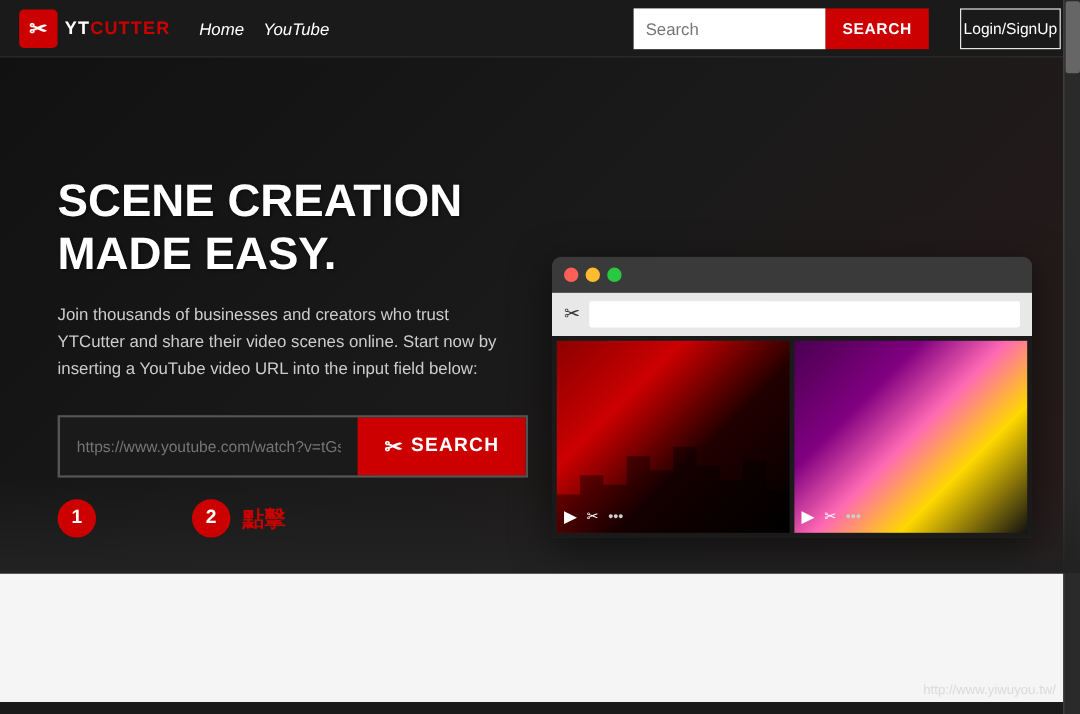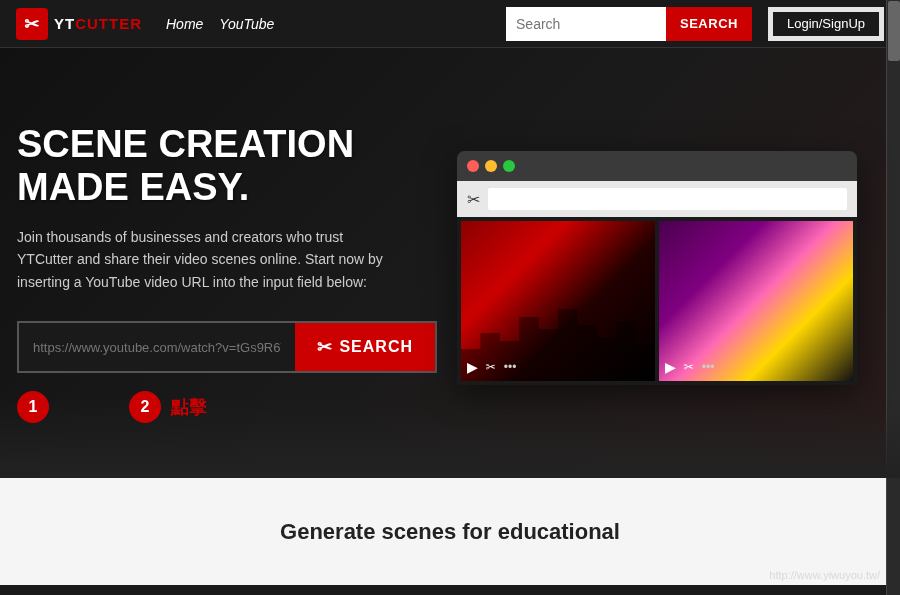--- a/index.html
+++ b/index.html
@@ -86,24 +86,25 @@
       padding: 0 14px;
       font-size: 13px;
       font-weight: bold;
       cursor: pointer;
       letter-spacing: 0.5px;
     }
     .login-btn {
       height: 34px;
       background: transparent;
       color: #fff;
-      border: 5px solid #e5e5e5;
-      padding: 0 14px;
+      border: 1px solid #e5e5e5;
+      padding: 0 2px;
       font-size: 13px;
       cursor: pointer;
+      margin-left: 10px;
     }
 
     
     .scrollbar {
       position: absolute;
       right: 0;
       top: 0;
       width: 14px;
       height: 595px;
       background: #2a2a2a;
@@ -116,22 +117,22 @@
       margin: 1px auto;
       border-radius: 2px;
     }
 
     
     .hero {
       background: linear-gradient(135deg, #111 0%, #1a1a1a 50%, #2a1a1a 100%);
       min-height: 430px;
       position: relative;
       display: flex;
-      align-items: center;
-      padding: 50px 40px 30px 17px;
+      align-items: flex-end;
+      padding: 50px 40px 30px 48px;
       overflow: hidden;
     }
     .hero::before {
       content: '';
       position: absolute;
       bottom: 0;
       left: 0;
       right: 0;
       height: 80px;
       background: linear-gradient(to bottom, transparent, #222);
@@ -427,19 +428,18 @@
             <span class="thumb-cut">✂</span>
             <span class="thumb-dots">•••</span>
           </div>
         </div>
       </div>
     </div>
   </div>
 </section>
 
 <div class="bottom-section">
-  <h2 class="bottom-title">Generate scenes for educational</h2>
   <div class="watermark">http://www.yiwuyou.tw/</div>
 </div>
 
 <div class="scrollbar">
   <div class="scrollbar-thumb"></div>
 </div>
 
 </body></html>

